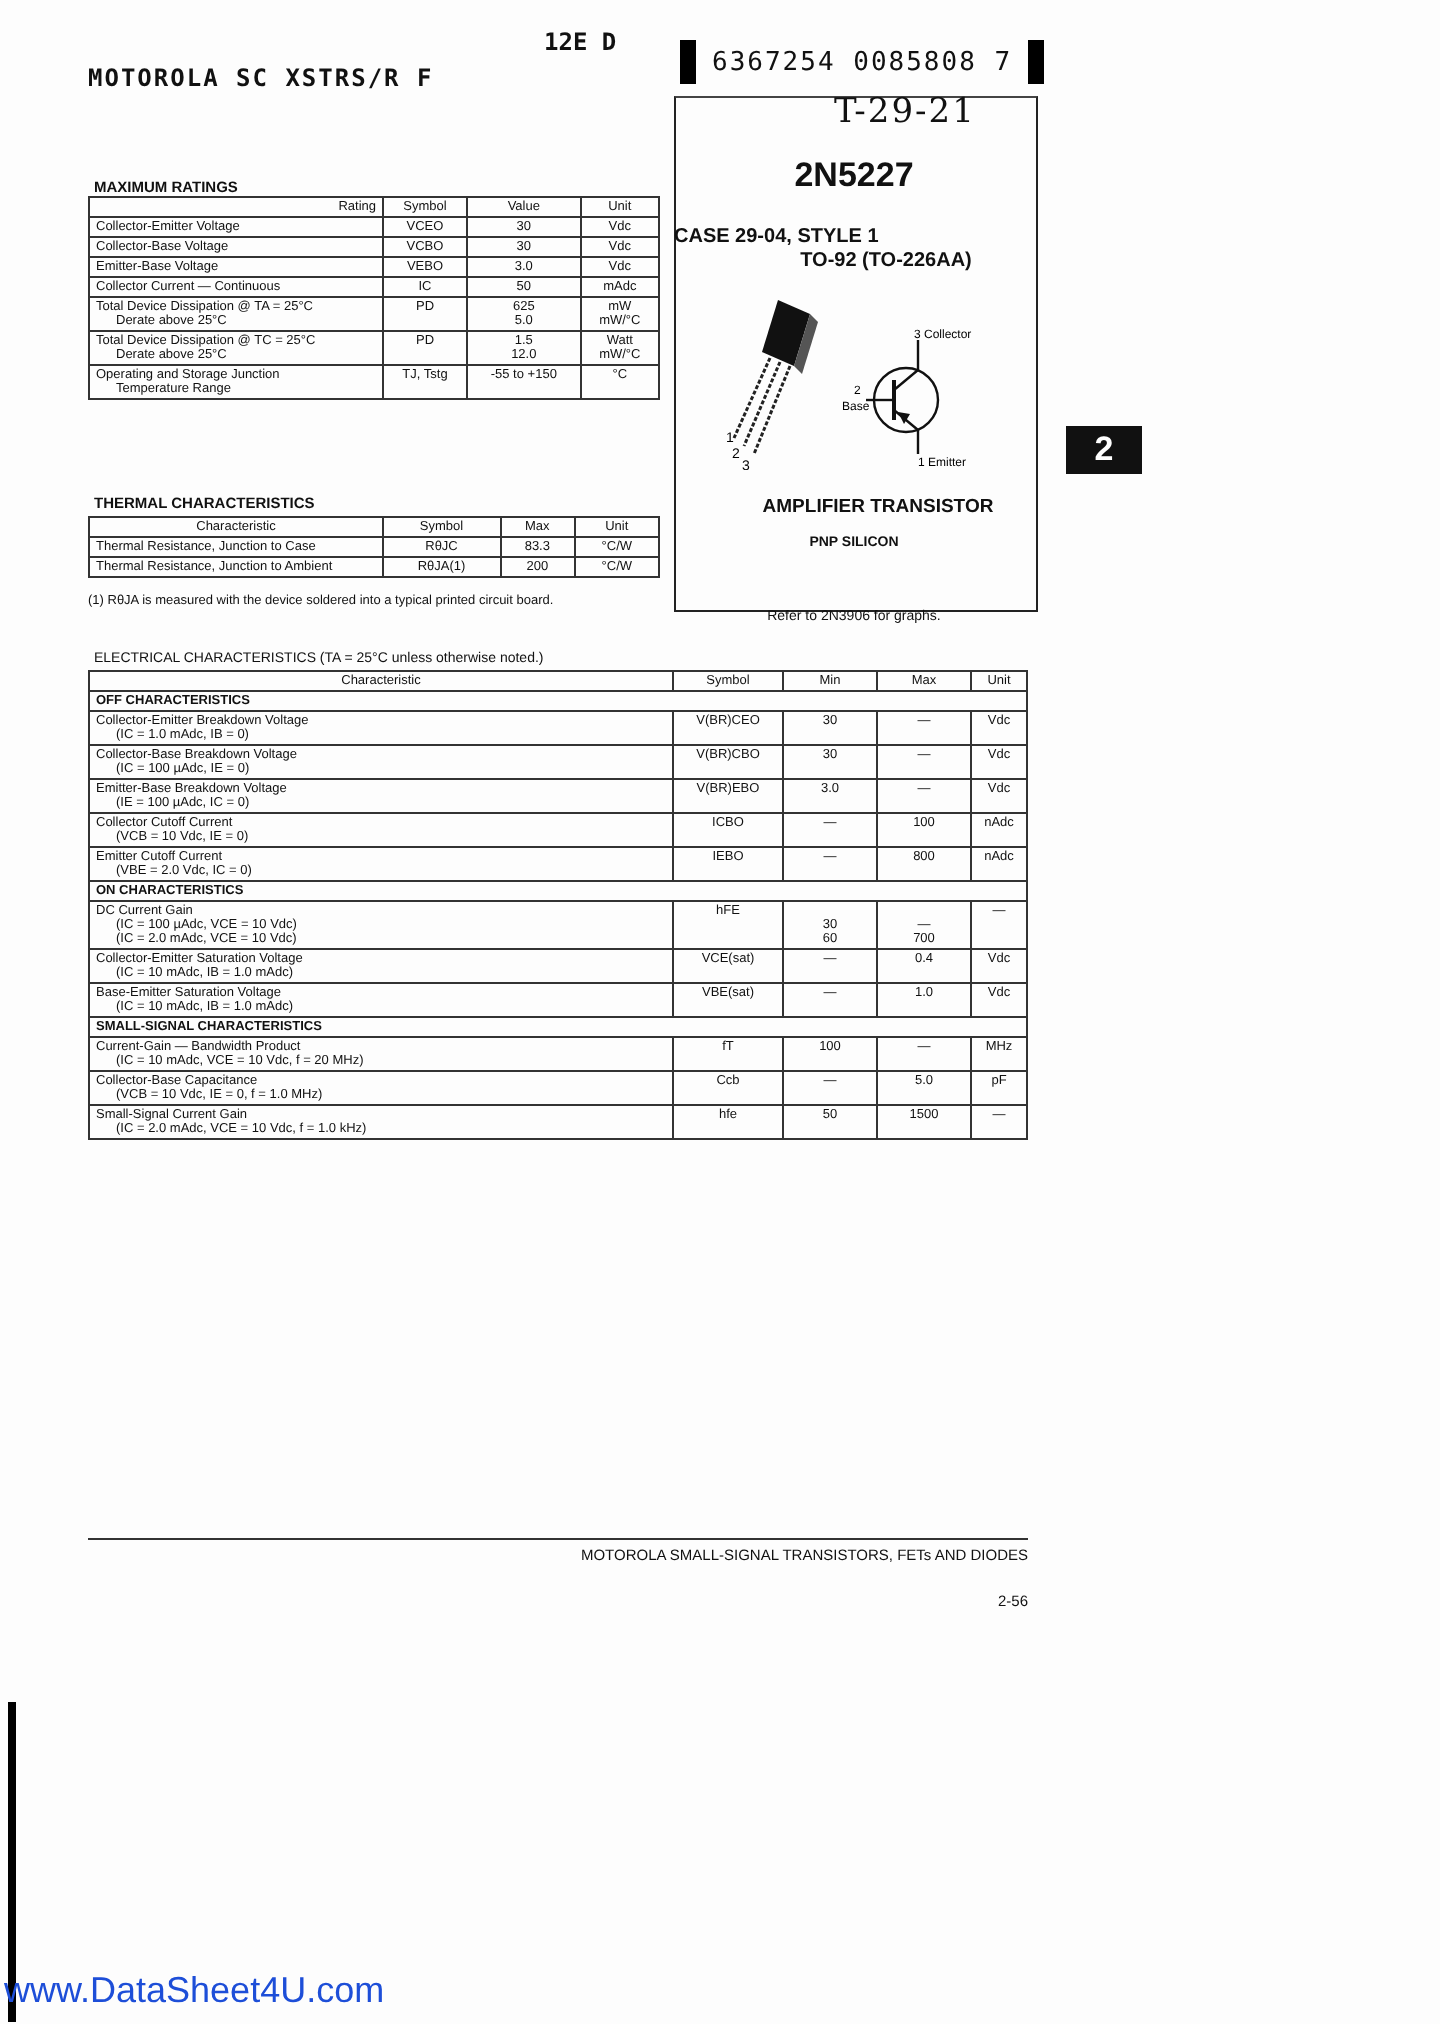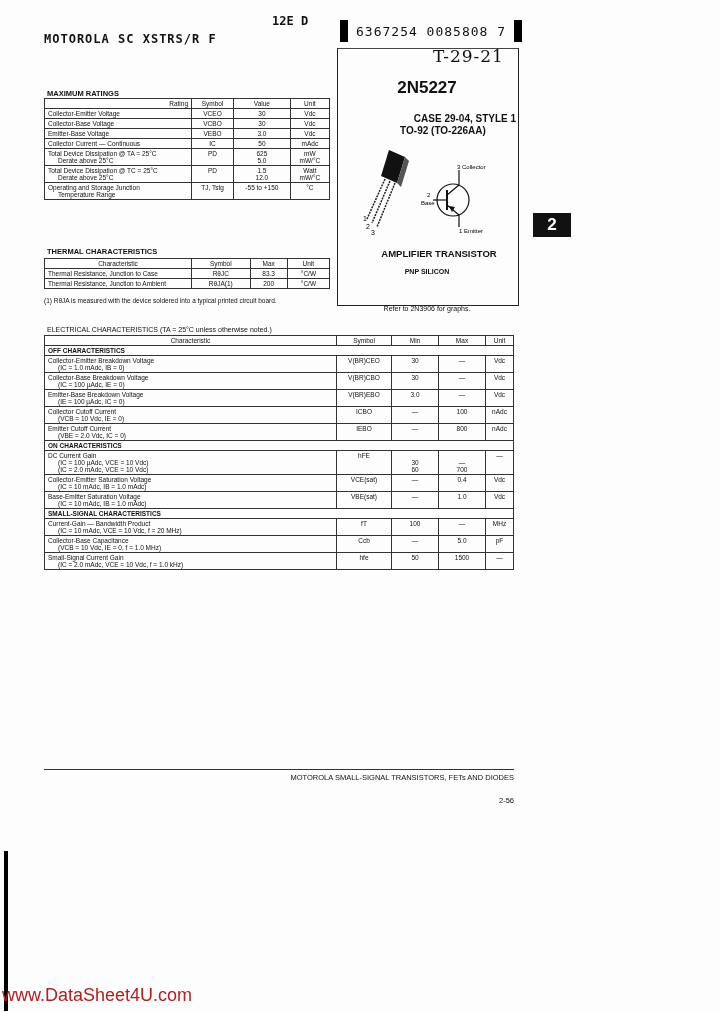--- a/index.html
+++ b/index.html
@@ -8,43 +8,43 @@
     font-family: "Liberation Sans", sans-serif; color: #111;
   }
   .abs { position: absolute; }
   .hdr-left { left: 44px; top: 32px; font-family: "DejaVu Sans Mono", monospace; font-size: 12px; font-weight: bold; letter-spacing: 1px; }
   .hdr-mid { left: 272px; top: 14px; font-family: "DejaVu Sans Mono", monospace; font-size: 12px; font-weight: bold; }
   .hdr-code { left: 340px; top: 20px; height: 22px; display: flex; align-items: center; font-family: "DejaVu Sans Mono", monospace; font-size: 13px; letter-spacing: 1px; }
   .hdr-code .bar { width: 8px; height: 22px; background: #000; }
   .hdr-code .txt { padding: 0 8px; }
 
   .rbox { left: 337px; top: 48px; width: 180px; height: 256px; border: 1px solid #222; border-top: 1px solid #444; }
-  .handwrite { left: 417px; top: 46px; font-family: "DejaVu Serif", serif; font-size: 17px; letter-spacing: 1px; margin-left: 16px; }
+  .handwrite { left: 417px; top: 46px; font-family: "DejaVu Serif", serif; font-size: 17px; letter-spacing: 1px; }
   .part { left: 337px; top: 78px; width: 180px; text-align: center; font-size: 17px; font-weight: bold; }
-  .case1 { left: 337px; top: 113px; width: 216px; text-align: center; font-size: 10px; font-weight: bold; margin-left: 20px; }
+  .case1 { left: 337px; top: 113px; width: 216px; font-size: 10px; font-weight: bold; }
   .case2 { left: 337px; top: 125px; width: 212px; text-align: center; font-size: 10px; font-weight: bold; }
   .amp { left: 337px; top: 248px; width: 204px; text-align: center; font-size: 9.5px; font-weight: bold; }
   .pnp { left: 337px; top: 268px; width: 180px; text-align: center; font-size: 7px; font-weight: bold; }
   .refer { left: 337px; top: 305px; width: 180px; text-align: center; font-size: 7px; }
 
   .tab-icon { left: 533px; top: 213px; width: 38px; height: 24px; background: #111; color: #fff; font-weight: bold; font-size: 17px; text-align: center; line-height: 24px; }
 
   .section-title { font-size: 7.5px; font-weight: bold; }
   table.ds { border-collapse: collapse; font-size: 6.5px; position: absolute; }
   table.ds td, table.ds th { border: 1px solid #333; padding: 1px 3px; vertical-align: top; }
   table.ds th { font-weight: normal; text-align: center; }
   .c { text-align: center; }
   .sub { padding-left: 10px; display: block; }
   .grp td { border-left: none; border-right: none; font-weight: bold; font-size: 6.5px; }
 
   .footer-line { left: 44px; top: 769px; width: 470px; border-top: 1px solid #333; }
   .footer { left: 44px; top: 773px; width: 470px; text-align: right; font-size: 7.5px; }
   .pageno { left: 44px; top: 796px; width: 470px; text-align: right; font-size: 7.5px; }
   .left-bar { left: 4px; top: 851px; width: 4px; height: 160px; background: #000; }
-  .watermark { left: 2px; top: 985px; font-size: 18px; color: #b91c1c; }
+  .watermark { left: 2px; top: 985px; font-size: 18px; color: #1d4ed8; }
 </style>
 </head>
 <body>
 
 <div class="abs hdr-left">MOTOROLA SC  XSTRS/R F</div>
 <div class="abs hdr-mid">12E D</div>
 <div class="abs hdr-code">
   <span class="bar"></span>
   <span class="txt">6367254 0085808 7</span>
   <span class="bar"></span>

